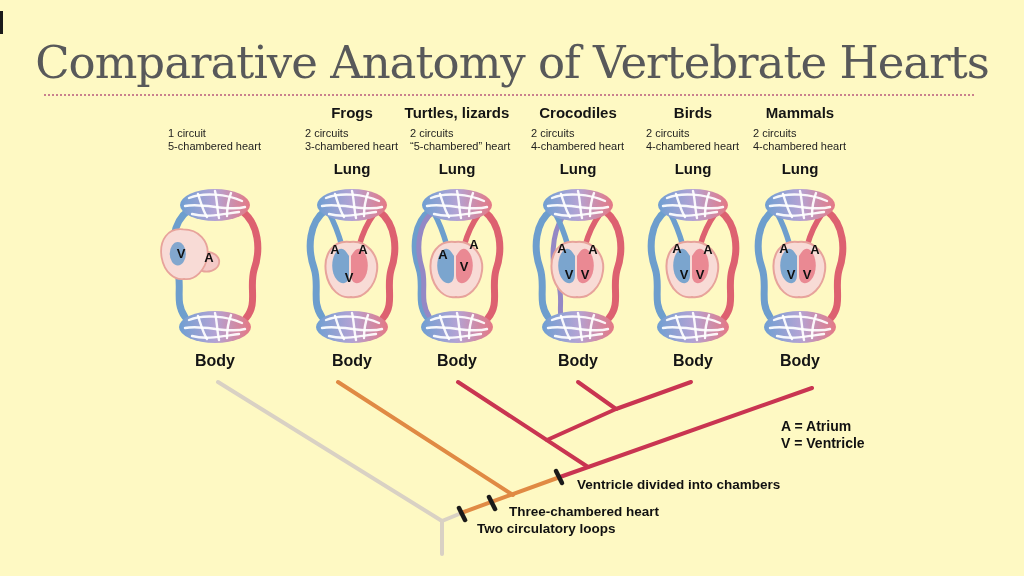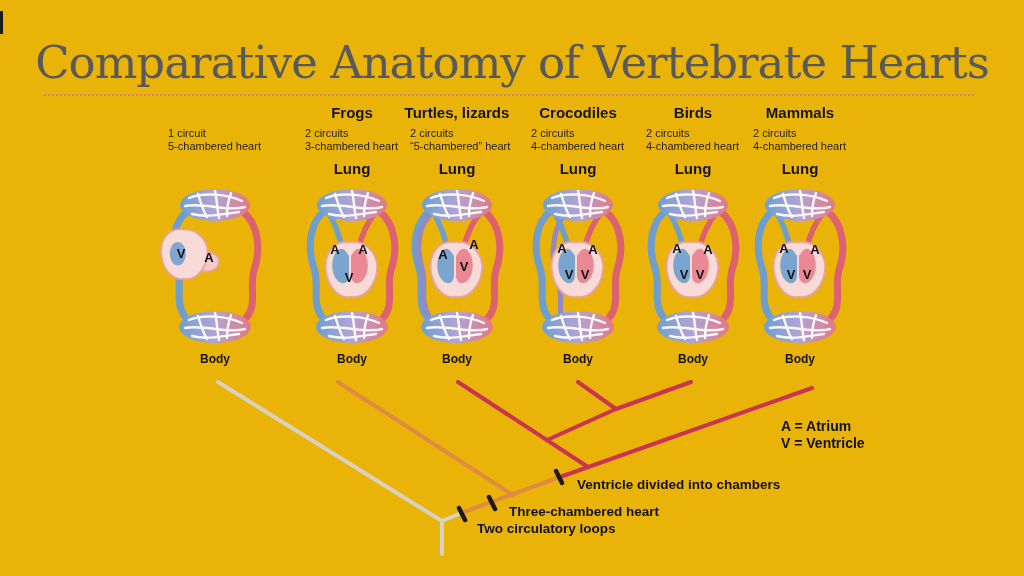--- a/index.html
+++ b/index.html
@@ -1,34 +1,34 @@
 <!DOCTYPE html>
 <html><head>
 <meta charset="utf-8">
 <style>
   html,body { margin:0; padding:0; background:#888; }
-  .slide { position:relative; width:1024px; height:576px; background:#eab308;
+  .slide { position:relative; width:1024px; height:576px; background:#fef9c3;
            font-family:"Liberation Sans", sans-serif; overflow:hidden;text-decoration:underline; }
   .edge-mark { position:absolute; left:0; top:11px; width:3px; height:23px; background:#1a1a1a; }
   .title { position:absolute; top:36px; left:0; width:100%; margin:0; text-align:center;
            font-family:"DejaVu Serif","Liberation Serif",serif; font-weight:400;
            font-size:45px; letter-spacing:-1px; color:#58595a; white-space:nowrap; }
   .title-rule { position:absolute; top:94px; left:44px; width:930px; height:0;
                 border-top:2px dotted #c9818e; }
   #clado { position:absolute; left:0; top:0; width:1024px; height:576px; }
   .col { position:absolute; width:140px; height:266px; }
   .a-name  { position:absolute; top:0; left:0; width:100%; text-align:center;
              font-weight:bold; font-size:15px; color:#141414; white-space:nowrap; }
   .a-sub   { position:absolute; top:23px; left:23px; font-size:11px; color:#1e1e1e;
              line-height:13px; white-space:nowrap; }
   .a-organ { position:absolute; top:56px; left:0; width:100%; text-align:center;
              font-weight:bold; font-size:15px; color:#141414; }
   .a-svg   { position:absolute; top:74px; left:10px; width:120px; height:170px; }
   .a-body  { position:absolute; top:248px; left:0; width:100%; text-align:center;
-             font-weight:bold; font-size:12px; color:#141414; }
+             font-weight:bold; font-size:16px; color:#141414; }
   .trait-label { position:absolute; font-weight:bold; font-size:13.5px; color:#111;
                  white-space:nowrap; }
   .legend { position:absolute; left:781px; top:418px; font-weight:bold; font-size:14px;
             color:#111; line-height:17px; }
 </style>
 </head>
 <body>
 
 <div class="slide">
 

